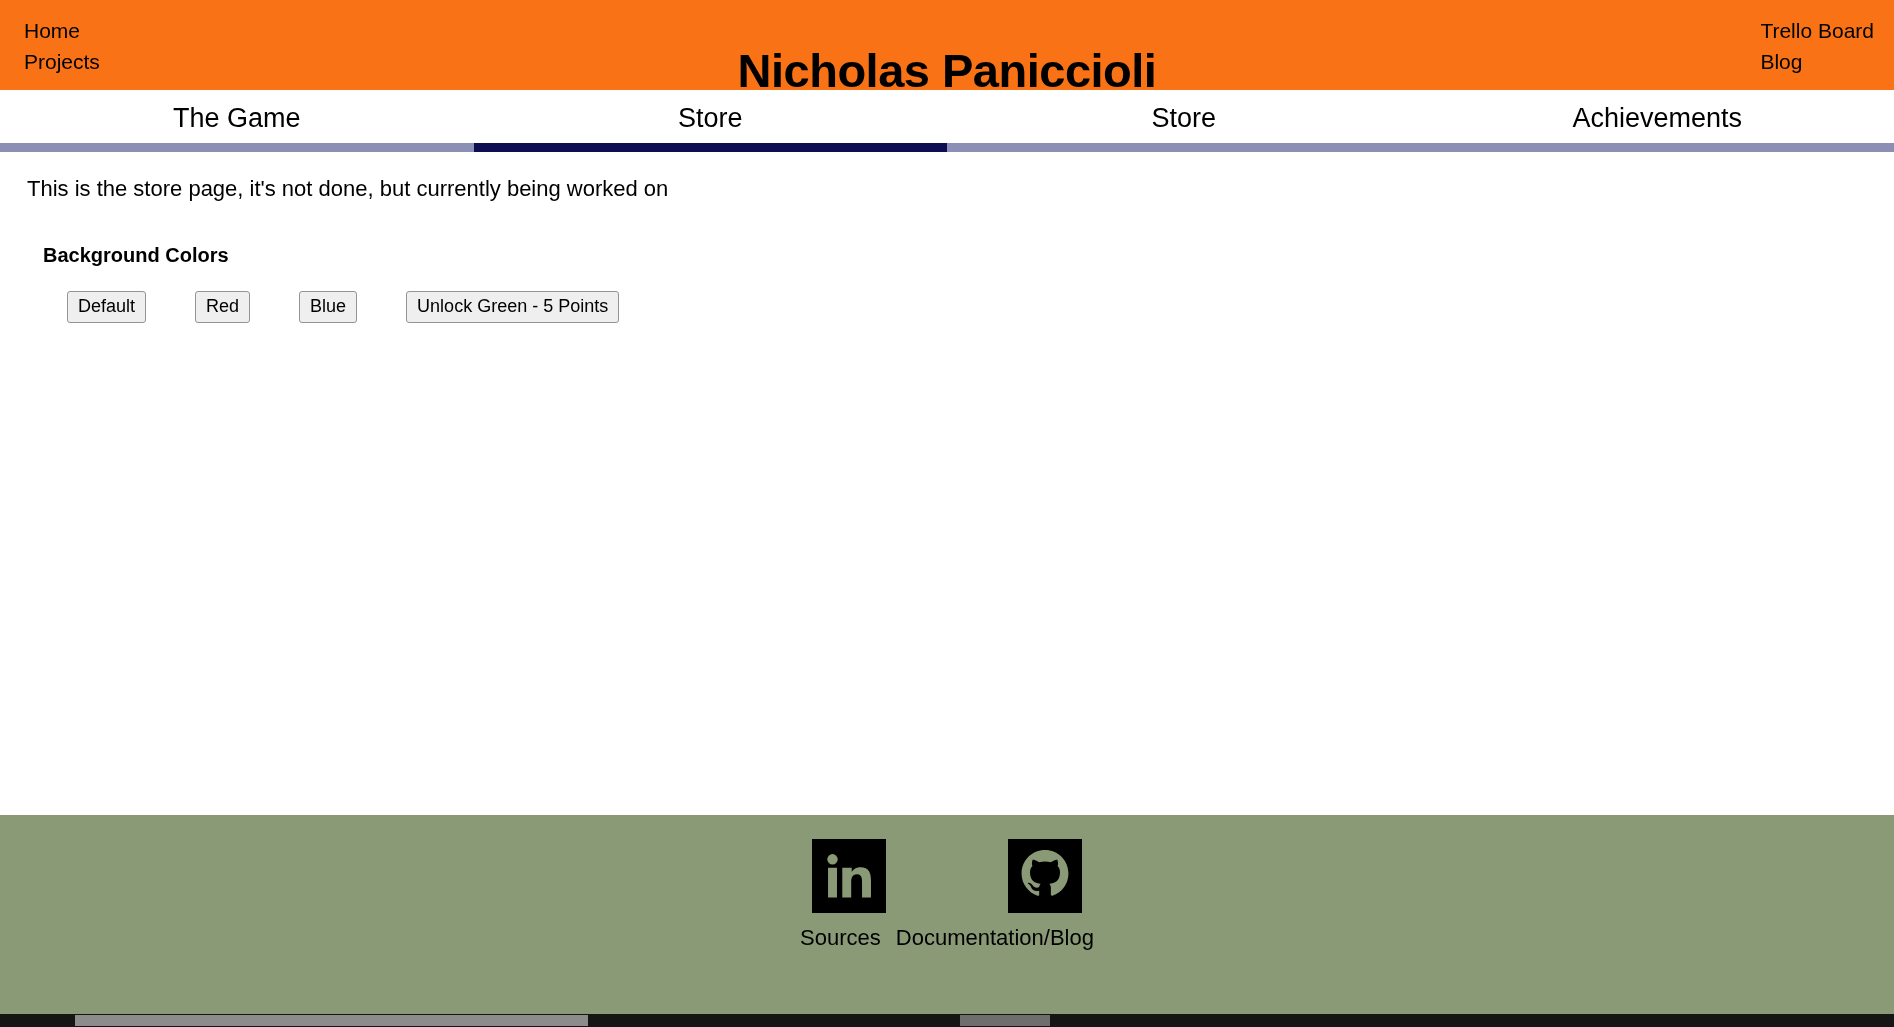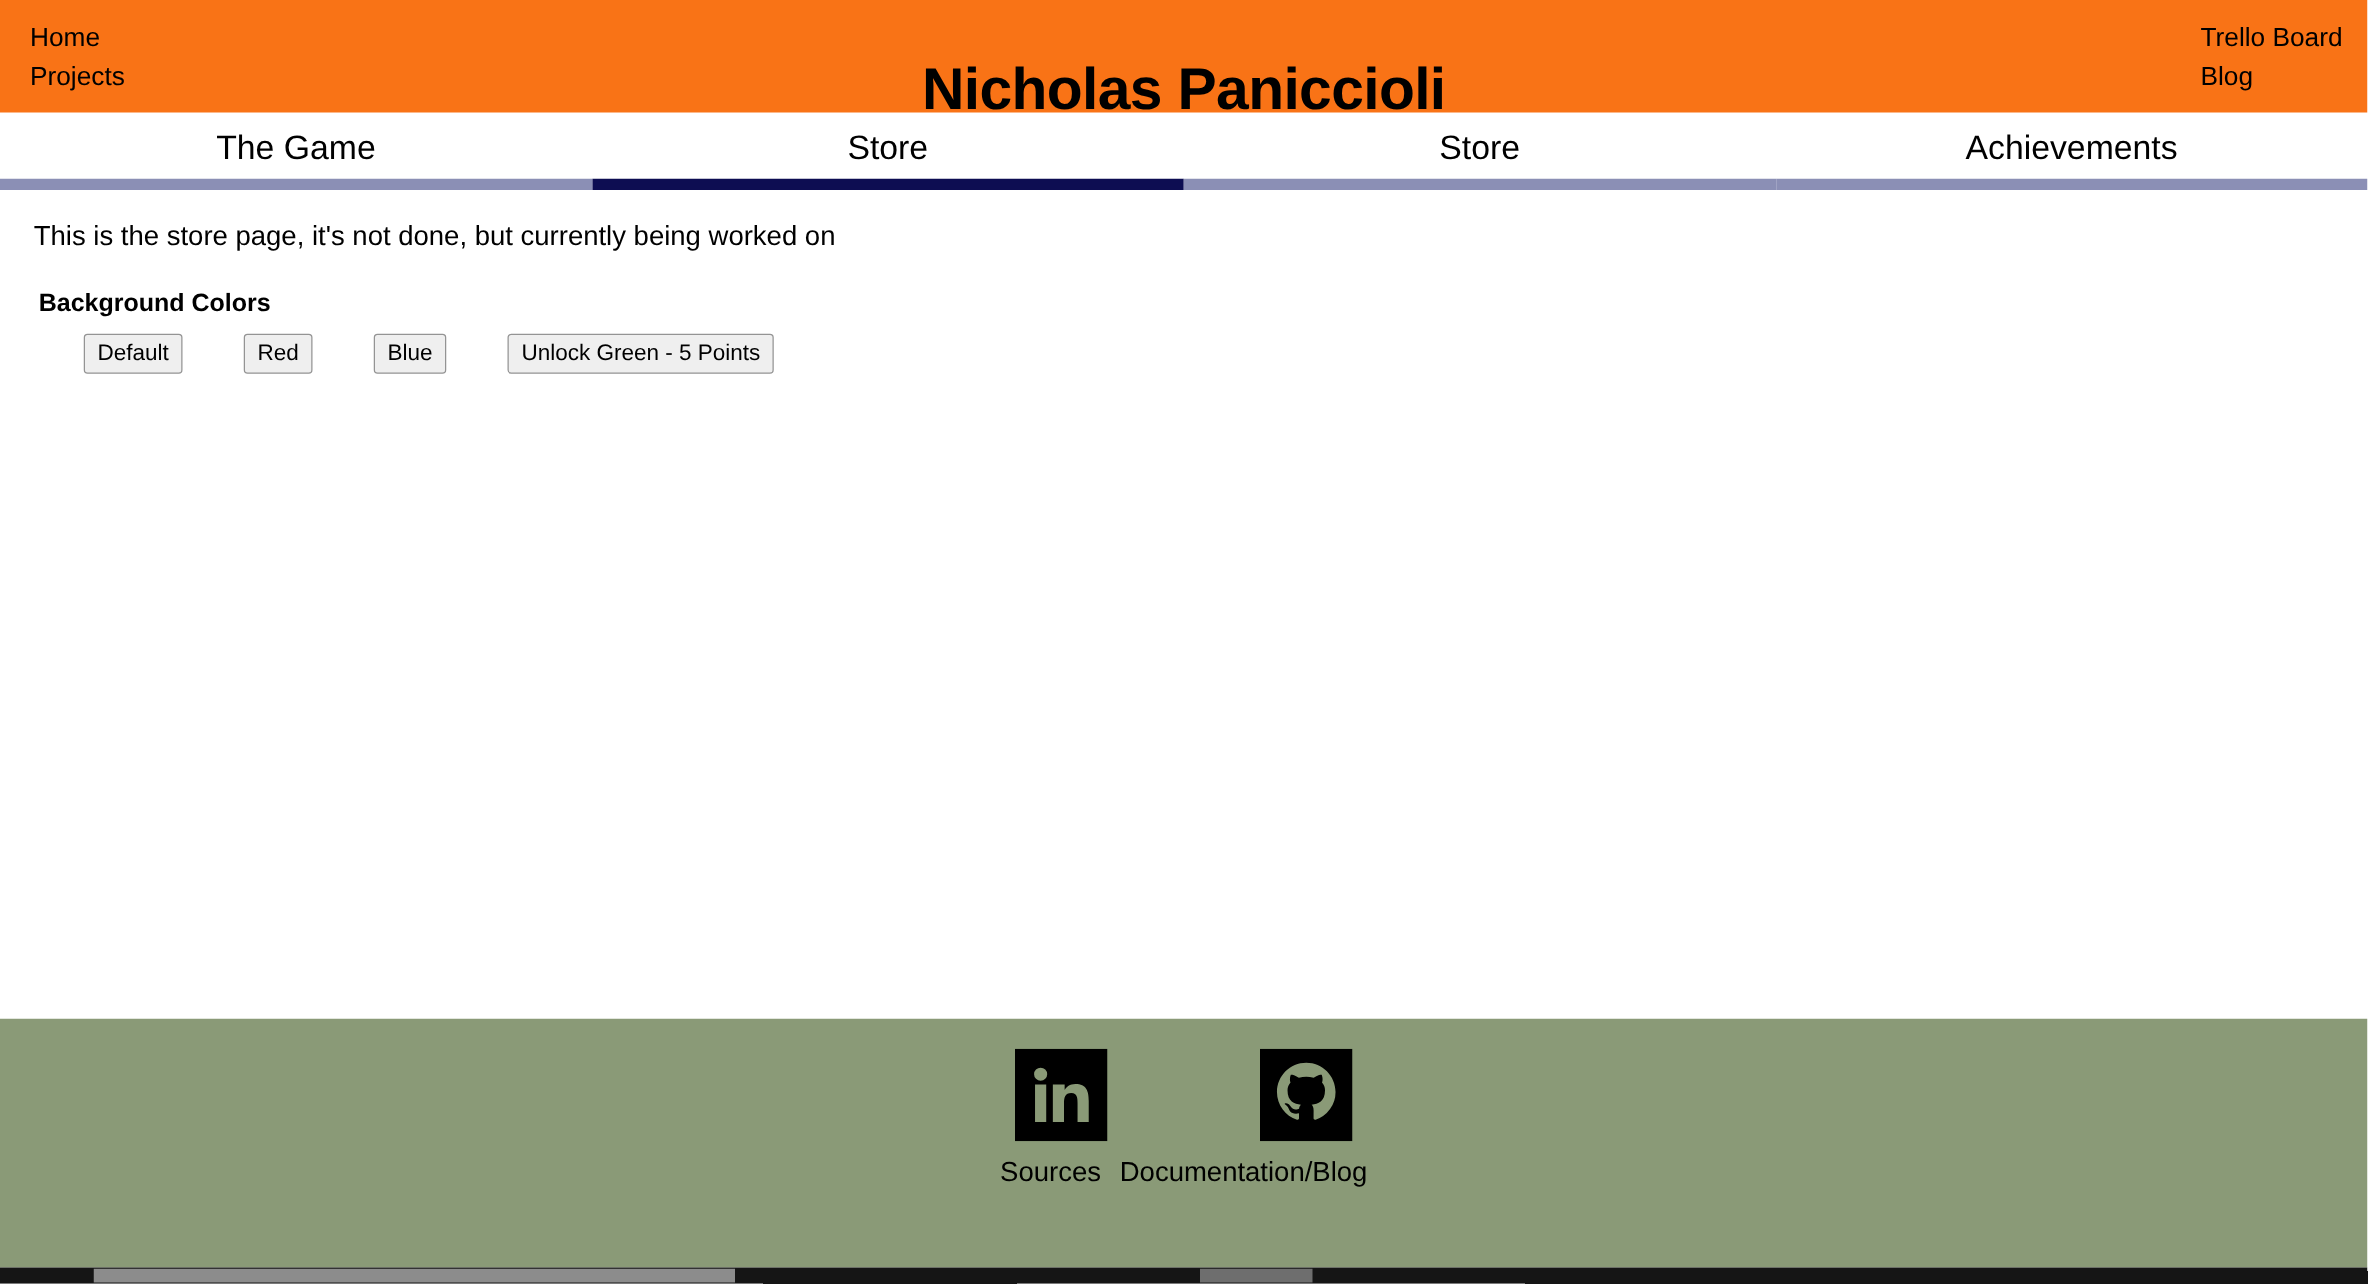--- a/index.html
+++ b/index.html
@@ -95,21 +95,21 @@
     box-sizing: border-box;
   }
   .intro-text {
     margin: 0;
     padding: 23px 0 0 27px;
     font-size: 22px;
     line-height: 28px;
     color: #000000;
   }
   .section-heading {
-    margin: 4px;
+    margin: 16px;
     padding: 24px 0 0 27px;
     font-size: 20px;
     font-weight: bold;
     line-height: 24px;
     color: #000000;
   }
   .button-row {
     padding: 8px 0 0 27px;
     display: flex;
     gap: 9px;

